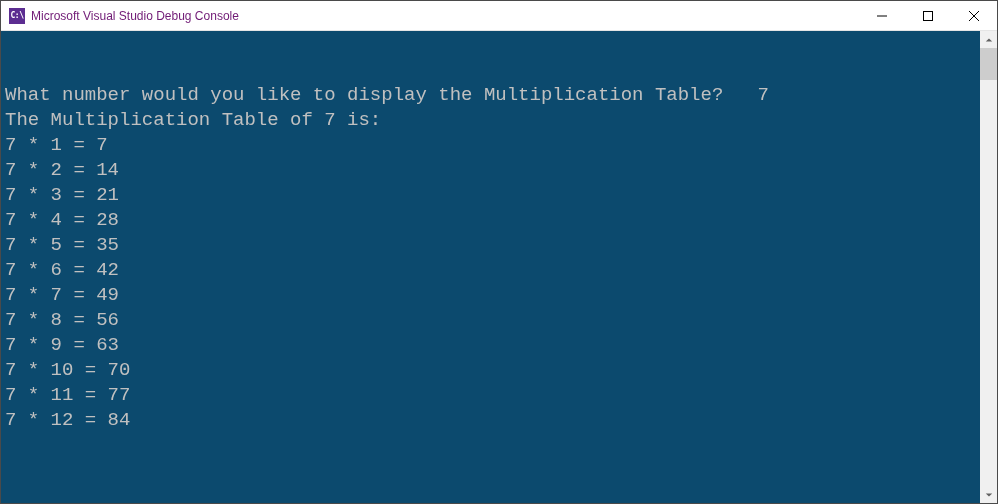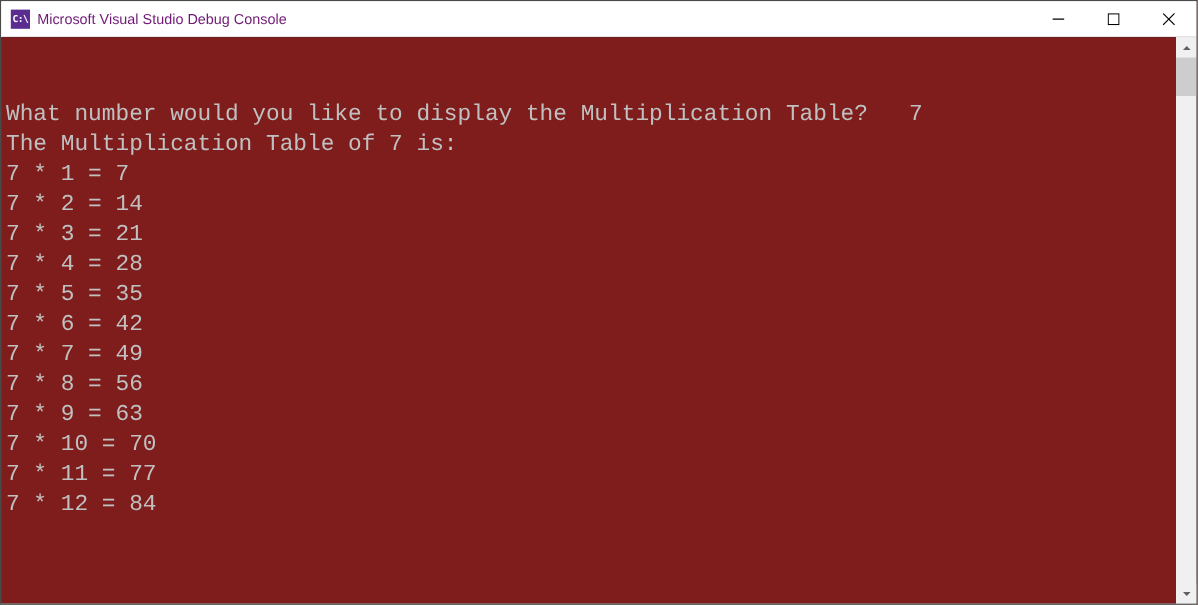--- a/index.html
+++ b/index.html
@@ -60,21 +60,21 @@
       width: 10px;
       height: 10px;
     }
     .console-area {
       display: flex;
       height: calc(100% - 30px);
       background: #000000;
     }
     .console-content {
       flex: 1;
-      background: #7f1d1d;
+      background: #0c4a6e;
       color: #c0c0c0;
       font-family: Consolas, "Courier New", monospace;
       font-size: 19px;
       line-height: 25px;
       padding: 2px 0 2px 4px;
       white-space: pre;
       overflow: hidden;
     }
     .scrollbar {
       width: 17px;

